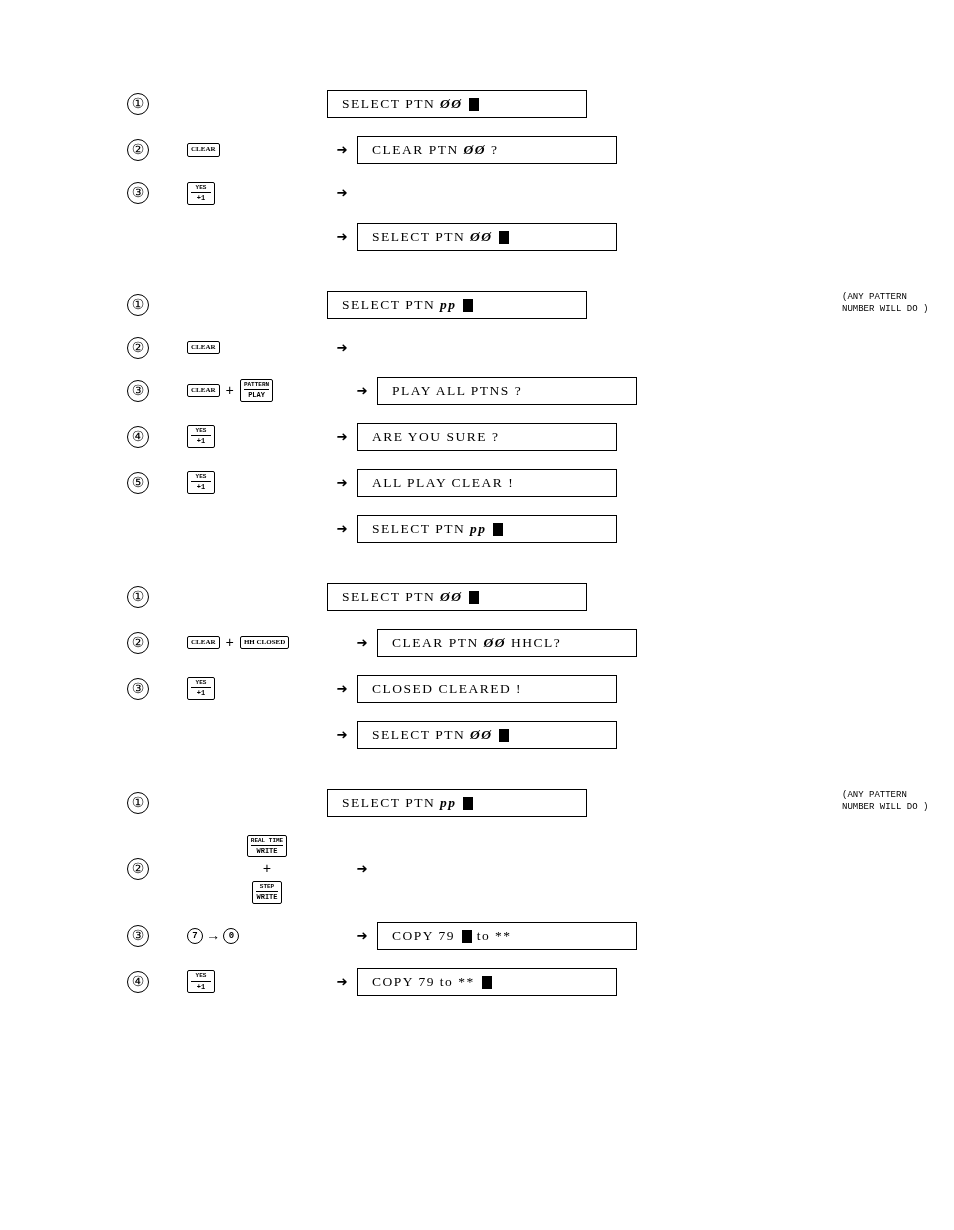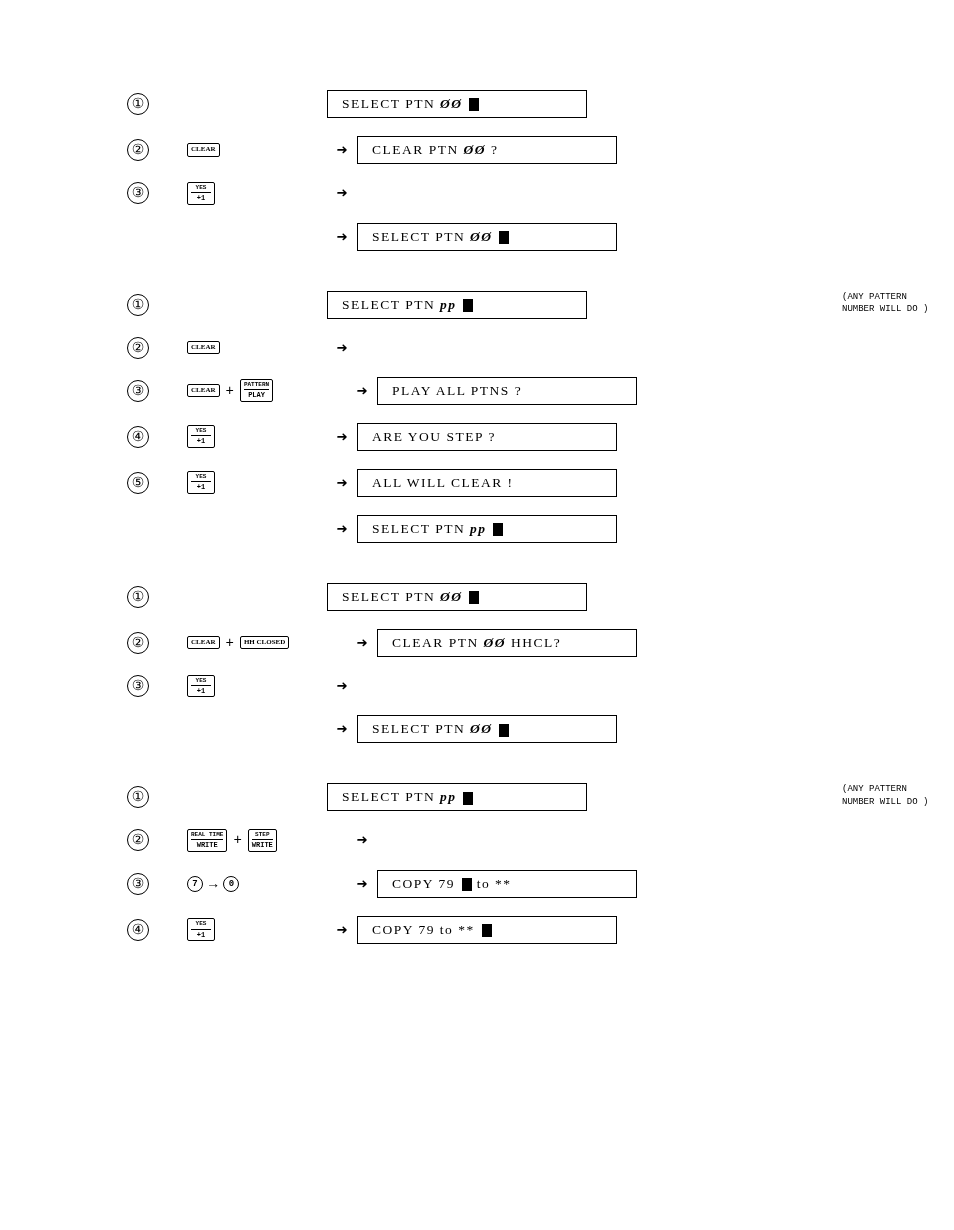--- a/index.html
+++ b/index.html
@@ -284,37 +284,37 @@
         </div>
       <div class="controls">
         <span class="btn-multiline">
             <span class="btn-top">YES</span>
             <span class="btn-bot">+1</span>
           </span>
       </div>
       <div class="arrow">
           <span class="arrow-sym">➜</span>
         </div>
-      <div class="display-box">ARE YOU STEP ?</div>
+      <div class="display-box">ARE YOU SURE ?</div>
     </div>
 
     <div class="row">
       <div class="step-num">
           <span class="circle-num">⑤</span>
         </div>
       <div class="controls">
         <span class="btn-multiline">
             <span class="btn-top">YES</span>
             <span class="btn-bot">+1</span>
           </span>
       </div>
       <div class="arrow">
           <span class="arrow-sym">➜</span>
         </div>
-      <div class="display-box">ALL WILL CLEAR !</div>
+      <div class="display-box">ALL PLAY CLEAR !</div>
     </div>
 
     <div class="row">
       <div class="step-num"></div>
       <div class="controls"></div>
       <div class="arrow">
           <span class="arrow-sym">➜</span>
         </div>
       <div class="display-box">SELECT PTN <span class="italic">pp</span> <span class="cursor-block"></span></div>
     </div>
@@ -351,20 +351,21 @@
         </div>
       <div class="controls">
         <span class="btn-multiline">
             <span class="btn-top">YES</span>
             <span class="btn-bot">+1</span>
           </span>
       </div>
       <div class="arrow">
           <span class="arrow-sym">➜</span>
         </div>
+      <div class="display-box">CLOSED CLEARED !</div>
     </div>
 
     <div class="row">
       <div class="step-num"></div>
       <div class="controls"></div>
       <div class="arrow">
           <span class="arrow-sym">➜</span>
         </div>
       <div class="display-box">SELECT PTN <span class="slashed-zero">ØØ</span> <span class="cursor-block"></span></div>
     </div>
@@ -378,21 +379,21 @@
           <span class="circle-num">①</span>
         </div>
       <div class="controls"></div>
       <div class="display-box">SELECT PTN <span class="italic">pp</span> <span class="cursor-block"></span></div>
     </div>
 
     <div class="row">
       <div class="step-num">
           <span class="circle-num">②</span>
         </div>
-      <div class="controls" style="width:160px; font-size:9px;">
+      <div class="controls" style="width:160px; font-size:9px;flex-direction:column;">
         <span class="btn-multiline">
             <span class="btn-top">REAL TIME</span>
             <span class="btn-bot">WRITE</span>
           </span>
         <span class="plus-sign">+</span>
         <span class="btn-multiline">
             <span class="btn-top">STEP</span>
             <span class="btn-bot">WRITE</span>
           </span>
       </div>

